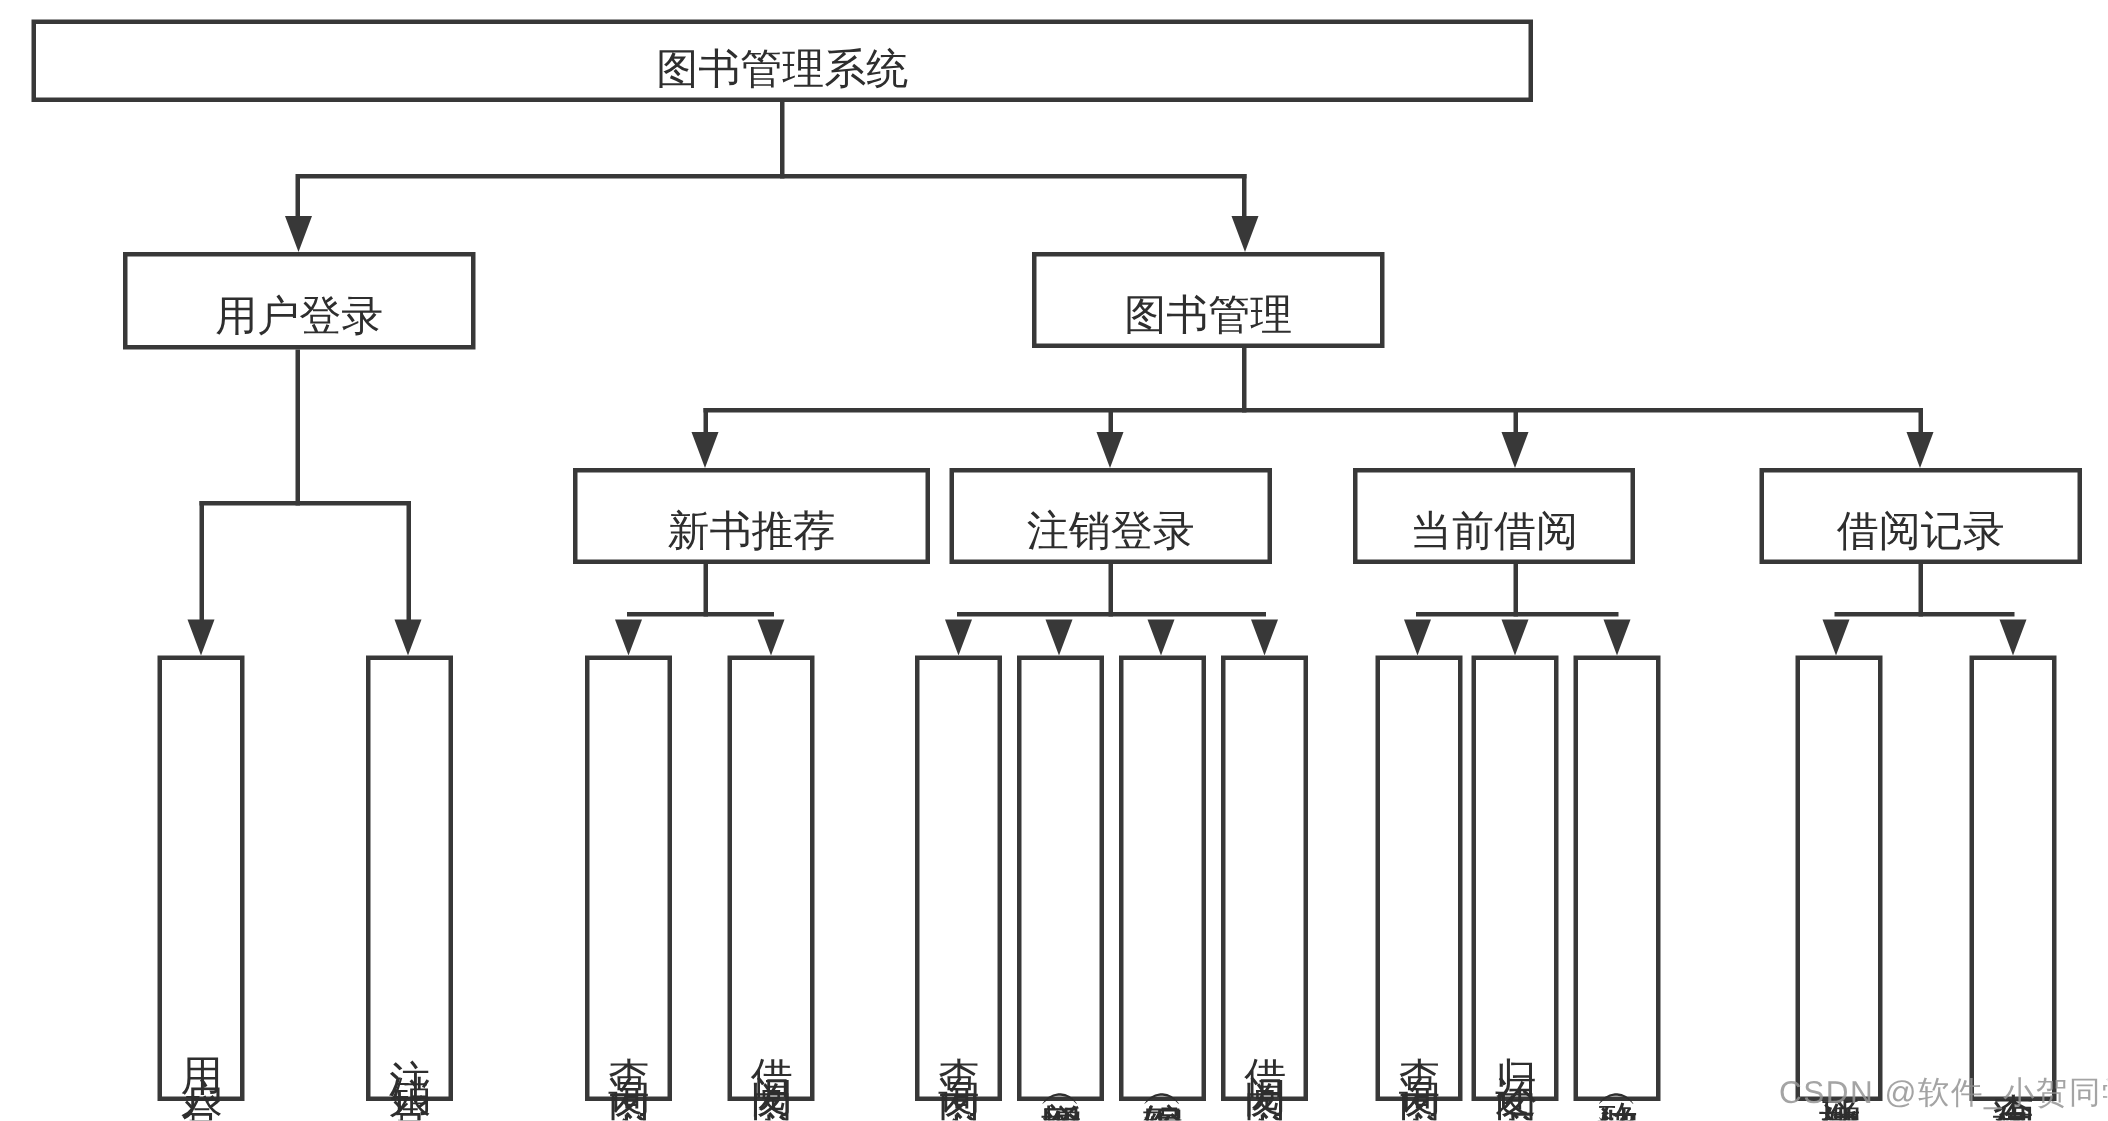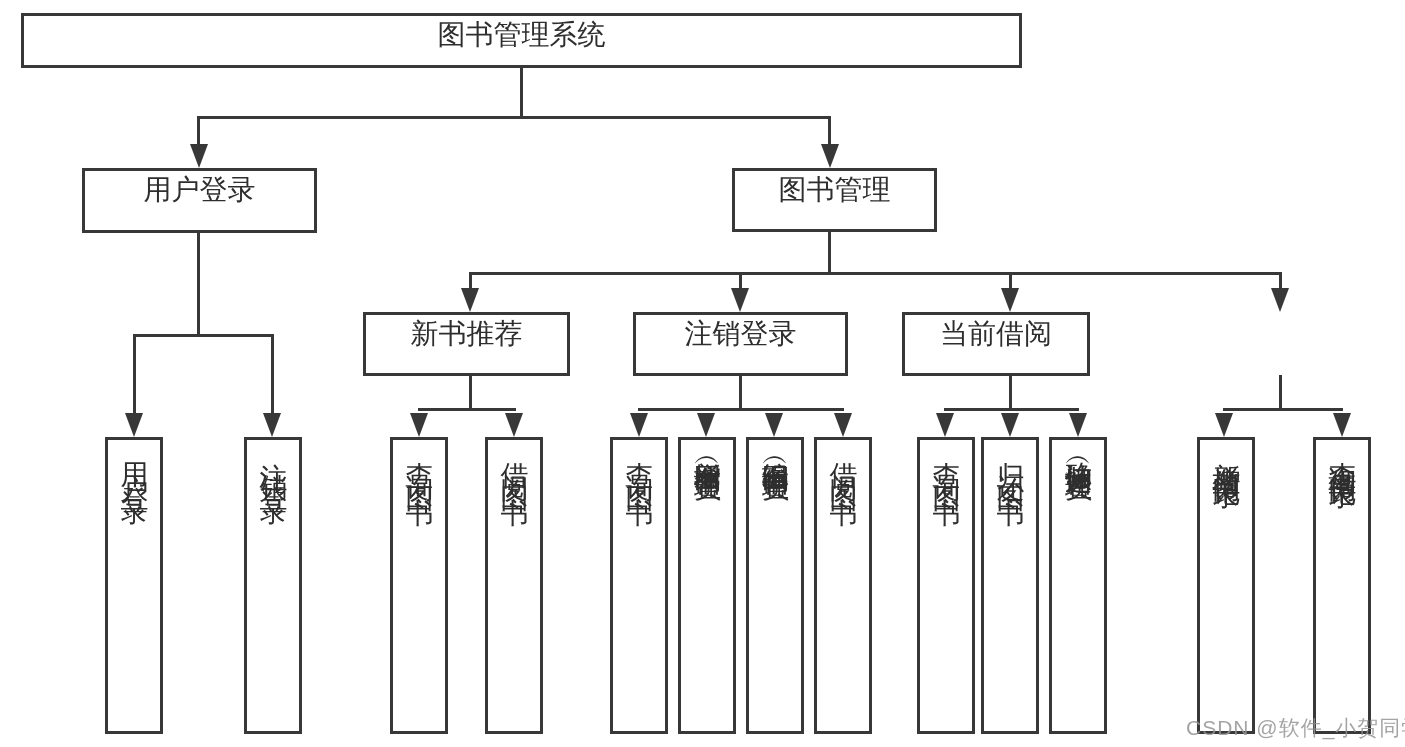--- a/index.html
+++ b/index.html
@@ -11,21 +11,21 @@
     overflow: hidden;
     font-family: "Liberation Sans", "DejaVu Sans", sans-serif;
     color: #2e2e2e;
   }
   .box {
     position: absolute;
     box-sizing: border-box;
     border: 3px solid #383838;
     background: #ffffff;
     display: flex;
-    align-items: flex-start;
+    align-items: flex-end;
     justify-content: center;
   }
   .hlabel {
     font-size: 28px;
     color: #2e2e2e;
     white-space: nowrap;
   }
   .leaf span {
     writing-mode: vertical-rl;
     font-size: 28px;
@@ -70,21 +70,21 @@
   <div class="line" style="left:520px; top:68px; width:3px; height:51px;"></div>
   <div class="line" style="left:198px; top:116px; width:633px; height:3px;"></div>
   <div class="line" style="left:197px; top:116px; width:3px; height:30px;"></div>
   <div class="arrow" style="left:190px; top:144px;"></div>
   <div class="line" style="left:828px; top:116px; width:3px; height:30px;"></div>
   <div class="arrow" style="left:821px; top:144px;"></div>
 
   <div class="box" style="left:82px; top:168px; width:235px; height:65px;">
     <span class="hlabel">用户登录</span>
   </div>
-  <div class="box" style="left:732px; top:168px; width:205px; height:64px;">
+  <div class="box" style="left:688px; top:168px; width:235px; height:64px;">
     <span class="hlabel">图书管理</span>
   </div>
 
   <div class="line" style="left:197px; top:233px; width:3px; height:104px;"></div>
   <div class="line" style="left:133px; top:334px; width:141px; height:3px;"></div>
   <div class="line" style="left:133px; top:334px; width:3px; height:82px;"></div>
   <div class="arrow" style="left:125px; top:413px;"></div>
   <div class="line" style="left:271px; top:334px; width:3px; height:82px;"></div>
   <div class="arrow" style="left:263px; top:413px;"></div>
 
@@ -92,28 +92,31 @@
   <div class="line" style="left:469px; top:272px; width:813px; height:3px;"></div>
   <div class="line" style="left:469px; top:272px; width:3px; height:18px;"></div>
   <div class="arrow" style="left:461px; top:288px;"></div>
   <div class="line" style="left:739px; top:272px; width:3px; height:18px;"></div>
   <div class="arrow" style="left:731px; top:288px;"></div>
   <div class="line" style="left:1009px; top:272px; width:3px; height:18px;"></div>
   <div class="arrow" style="left:1001px; top:288px;"></div>
   <div class="line" style="left:1279px; top:272px; width:3px; height:18px;"></div>
   <div class="arrow" style="left:1271px; top:288px;"></div>
 
-  <div class="box" style="left:363px; top:312px; width:207px; height:64px;">
+  <div class="box" style="left:382px; top:312px; width:238px; height:64px;">
     <span class="hlabel">新书推荐</span>
   </div>
   <div class="box" style="left:633px; top:312px; width:215px; height:64px;">
     <span class="hlabel">注销登录</span>
   </div>
   <div class="box" style="left:902px; top:312px; width:188px; height:64px;">
     <span class="hlabel">当前借阅</span>
+  </div>
+  <div class="box" style="left:1173px; top:312px; width:215px; height:64px;">
+    <span class="hlabel">借阅记录</span>
   </div>
 
   <div class="line" style="left:469px; top:375px; width:3px; height:36px;"></div>
   <div class="line" style="left:418px; top:408px; width:98px; height:3px;"></div>
   <div class="arrow" style="left:410px; top:413px;"></div>
   <div class="arrow" style="left:505px; top:413px;"></div>
 
   <div class="line" style="left:739px; top:375px; width:3px; height:36px;"></div>
   <div class="line" style="left:638px; top:408px; width:206px; height:3px;"></div>
   <div class="arrow" style="left:630px; top:413px;"></div>

